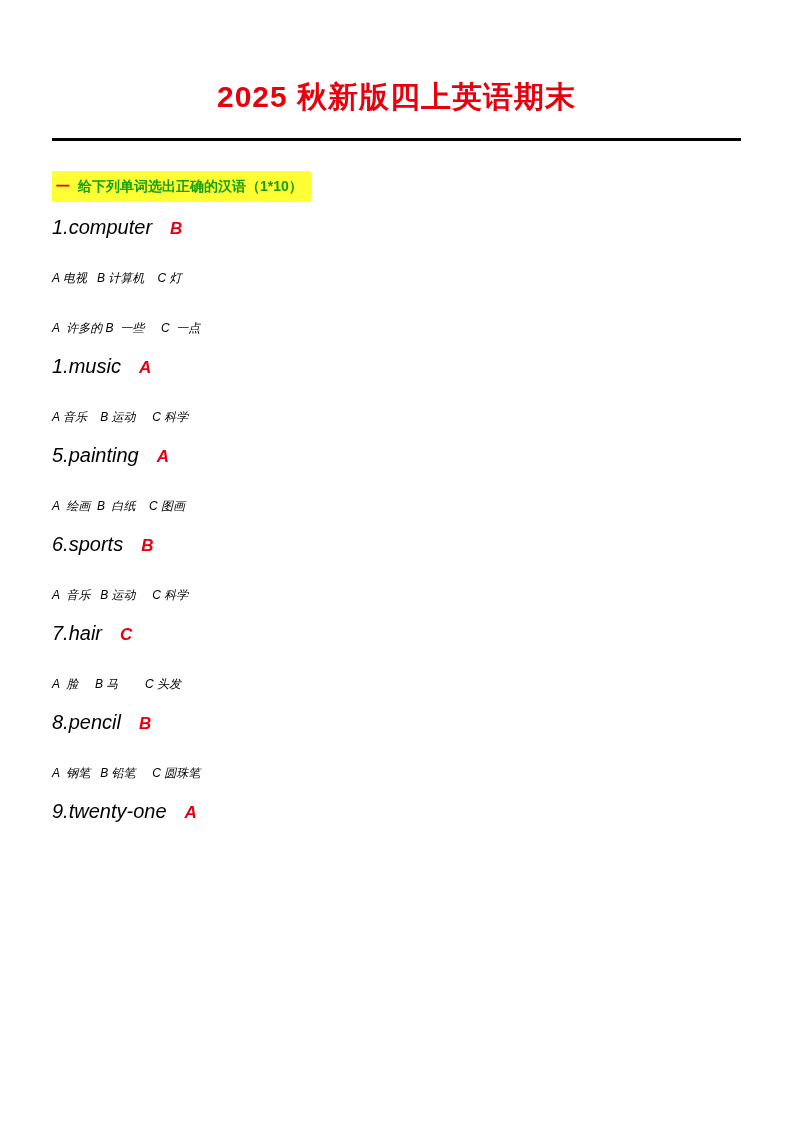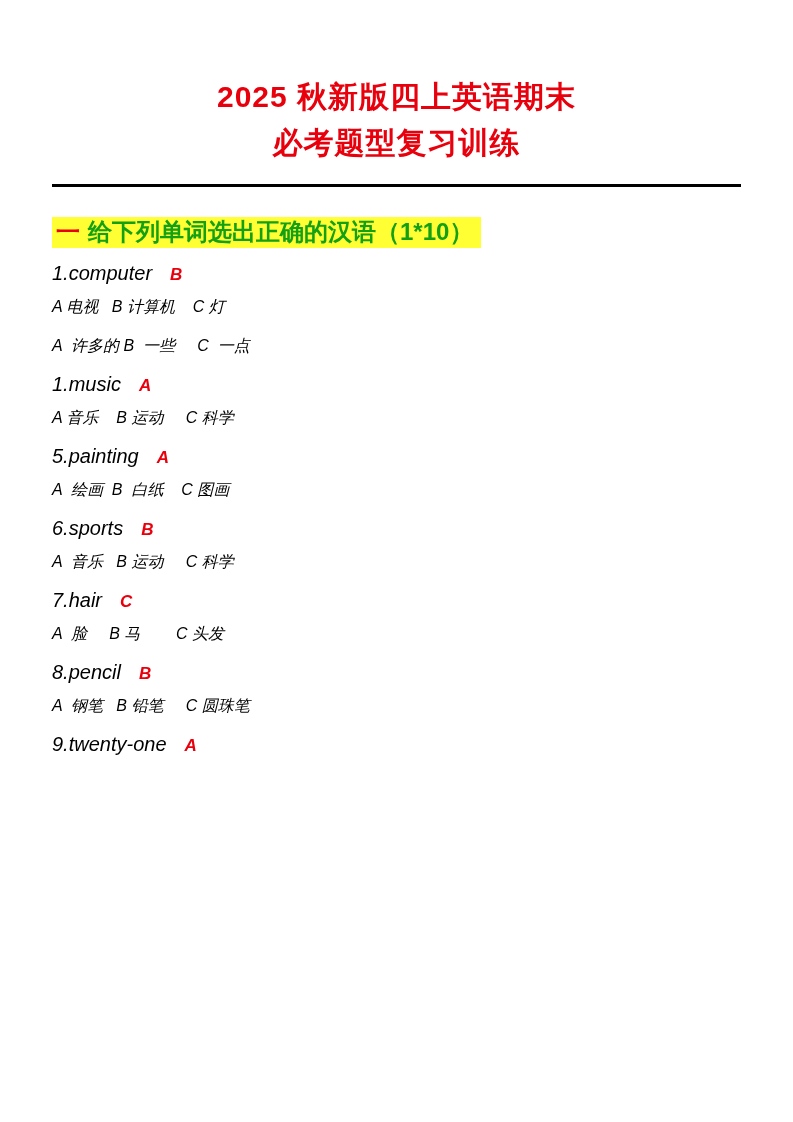--- a/index.html
+++ b/index.html
@@ -37,21 +37,21 @@
     margin: 18px 0 0 0;
     border: none;
     border-top: 3px solid #000;
     width: 100%;
   }
   .section-heading {
     margin-top: 30px;
     display: inline-block;
     background: #ffff33;
     color: #14a014;
-    font-size: 24px;
+    font-size: 14px;
     font-weight: bold;
     padding: 5px 8px 6px 4px;
     line-height: 20px;
     white-space: nowrap;
   }
   .section-heading .num {
     color: #e8000d;
     font-weight: bold;
     margin-right: 8px;
   }
@@ -67,34 +67,33 @@
     line-height: 30px;
     white-space: pre;
   }
   .q-ans {
     color: #e8000d;
     font-weight: bold;
     font-size: 17px;
     margin-left: 18px;
   }
   .q-opts {
-    font-size: 16px;
+    font-size: 12px;
     line-height: 32px;
     white-space: pre;
-    margin-top: 1px;
+    margin-top: 18px;
   }
 </style>
 </head>
 <body>
 
 <div class="page">
 
   <div class="title-block">
     <div class="title-line">2025 秋新版四上英语期末</div>
-    <div class="title-line">必考题型复习训练</div>
   </div>
   <hr class="title-rule">
 
   <div class="section-heading">
     <span class="num">一</span><span>给下列单词选出正确的汉语（1*10）</span>
   </div>
 
   <div class="qlist">
 
     <div class="q">

